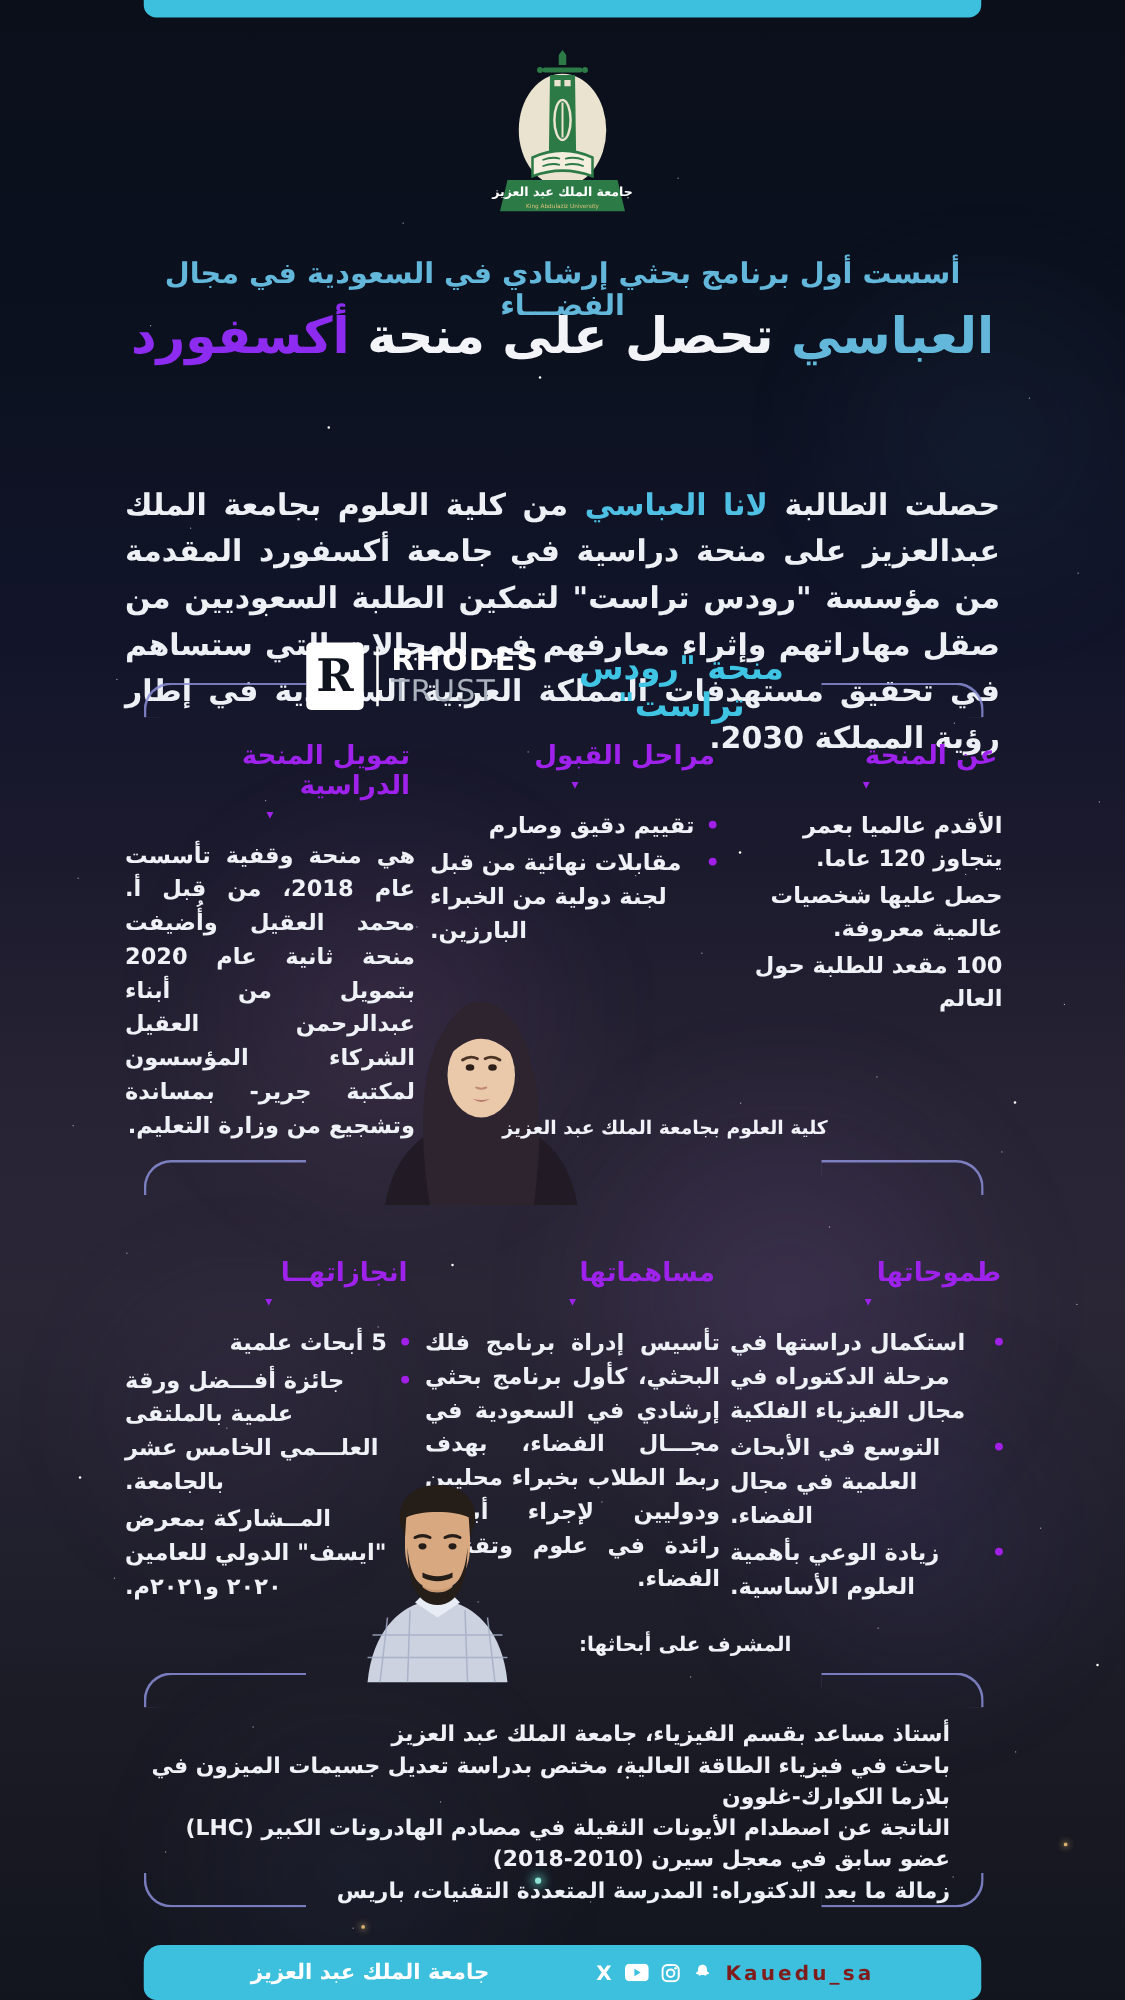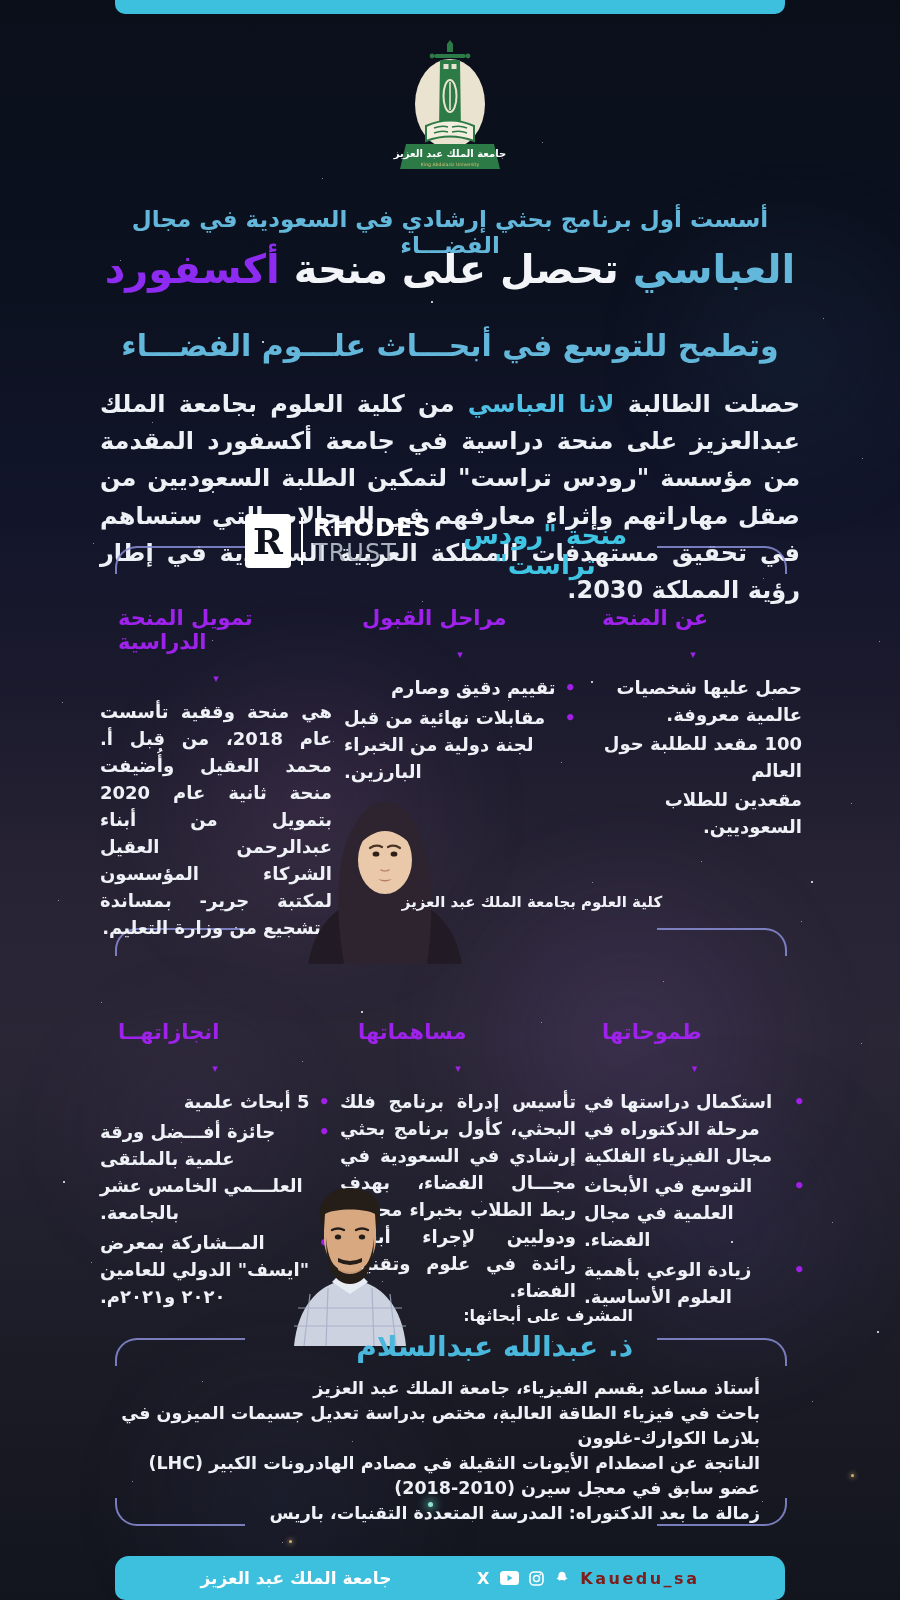--- a/index.html
+++ b/index.html
@@ -53,21 +53,21 @@
   .r-box{width:46px;height:54px;background:#ffffff;border-radius:4px;display:flex;align-items:center;justify-content:center;
     color:#10141f;font-size:36px;font-weight:bold;font-family:"DejaVu Serif",serif;}
   .r-div{width:2px;height:48px;background:#ffffff;}
   .r-names{display:flex;flex-direction:column;line-height:1.05;}
   .r-n1{color:#ffffff;font-size:24px;font-weight:bold;letter-spacing:1px;text-align:center;}
   .r-n2{color:#aab2bd;font-size:24px;letter-spacing:1px;}
   .rhodes-title{position:absolute;left:420px;top:520px;width:250px;text-align:center;direction:rtl;
     color:#3fc4e4;font-size:26px;font-weight:bold;}
 
   .col{position:absolute;direction:rtl;}
-  .col h3{color:#9e22ec;font-size:21px;font-weight:bold;text-align:left;margin:18px;}
+  .col h3{color:#9e22ec;font-size:21px;font-weight:bold;text-align:right;margin:4px;}
   .chev{display:block;text-align:center;color:#9e22ec;font-size:11px;margin-top:5px;}
   .col-par{margin:13px 0 0;color:#eef1f6;font-size:18px;line-height:1.5;text-align:justify;font-weight:bold;}
   .col-lines p{margin:0 0 2px;color:#eef1f6;font-size:18px;line-height:1.5;text-align:right;font-weight:bold;}
   ul.blt{list-style:none;margin:13px 0 0;padding:0;}
   ul.blt li{display:flex;gap:9px;margin-bottom:3px;}
   ul.blt .dot{color:#a21fe8;font-size:18px;line-height:1.5;flex:0 0 auto;font-weight:bold;}
   ul.blt .txt{color:#eef1f6;font-size:18px;line-height:1.5;text-align:left;font-weight:bold;}
   .c-funding{left:100px;top:588px;width:232px;}
   .c-stages{left:344px;top:588px;width:232px;}
   .c-about{left:584px;top:588px;width:218px;}
@@ -131,21 +131,20 @@
       <path d="M36 86 Q60 75 84 86 L84 101 Q60 92 36 101 Z" fill="#f3eedd" stroke="#2c7a45" stroke-width="2"></path>
       <path d="M44 88 Q52 85 58 87 M62 87 Q70 85 77 88 M44 93 Q52 90 58 92 M62 92 Q70 90 77 93" fill="none" stroke="#2c7a45" stroke-width="1.4"></path>
       <path d="M16 104 L104 104 L110 129 L10 129 Z" fill="#2c7a45"></path>
       <text x="60" y="117" text-anchor="middle" font-size="10" font-weight="bold" fill="#ffffff">جامعة الملك عبد العزيز</text>
       <text x="60" y="126" text-anchor="middle" font-size="4.6" fill="#d9c27a">King Abdulaziz University</text>
     </svg>
   </div>
 
   <div class="tagline">أسست أول برنامج بحثي إرشادي في السعودية في مجال الفضـــاء</div>
   <h1 class="main-title"><span class="t-cyan">العباسي</span> <span>تحصل على منحة</span> <span class="t-purple">أكسفورد</span></h1>
-  <div class="sub-title">وتطمح للتوسع في أبحـــاث علـــوم الفضـــاء</div>
 
   <p class="intro"><span>حصلت الطالبة</span> <span class="hl">لانا العباسي</span> <span>من كلية العلوم بجامعة الملك عبدالعزيز على منحة دراسية في جامعة أكسفورد المقدمة من مؤسسة "رودس تراست" لتمكين الطلبة السعوديين من صقل مهاراتهم وإثراء معارفهم في المجالات التي ستساهم في تحقيق مستهدفات المملكة العربية السعودية في إطار رؤية المملكة 2030.</span></p>
 
   <div class="br br-ol" style="left:115px;top:546px;"></div>
   <div class="br br-or" style="left:657px;top:546px;"></div>
   <div class="br br-ol" style="left:115px;top:928px;"></div>
   <div class="br br-or" style="left:657px;top:928px;"></div>
   <div class="br br-ol" style="left:115px;top:1338px;"></div>
   <div class="br br-or" style="left:657px;top:1338px;"></div>
   <div class="br br-cl" style="left:115px;top:1498px;"></div>
@@ -158,23 +157,23 @@
       <span class="r-n1">RHODES</span>
       <span class="r-n2">TRUST</span>
     </div>
   </div>
   <div class="rhodes-title">منحة "رودس تراست"</div>
 
   <div class="col c-about">
     <h3>عن المنحة</h3>
     <span class="chev">▾</span>
     <div class="col-lines" style="margin-top:13px;">
+      <p>الأقدم عالميا بعمر يتجاوز 120 عاما.</p>
       <p>حصل عليها شخصيات عالمية معروفة.</p>
       <p>100 مقعد للطلبة حول العالم</p>
-      <p>مقعدين للطلاب السعوديين.</p>
     </div>
   </div>
 
   <div class="col c-stages">
     <h3>مراحل القبول</h3>
     <span class="chev">▾</span>
     <ul class="blt">
       <li>
           <span class="dot">•</span>
           <span class="txt">تقييم دقيق وصارم</span>
@@ -275,21 +274,20 @@
       <path d="M44 36 C42 14 58 6 74 6 C90 6 106 14 104 36 L100 48 L99 32 C90 26 58 26 49 32 L48 48 Z" fill="#241d18"></path>
       <path d="M56 48 Q62 45 68 48" fill="none" stroke="#241d18" stroke-width="2.4" stroke-linecap="round"></path>
       <path d="M80 48 Q86 45 92 48" fill="none" stroke="#241d18" stroke-width="2.4" stroke-linecap="round"></path>
       <ellipse cx="62" cy="55" rx="3.2" ry="2.5" fill="#241d18"></ellipse>
       <ellipse cx="86" cy="55" rx="3.2" ry="2.5" fill="#241d18"></ellipse>
     </svg>
   </div>
 
   <div class="sup-head">
     <div class="sup-label">المشرف على أبحاثها:</div>
-    <div class="sup-name">ذ. عبدالله عبدالسلام</div>
   </div>
   <div class="sup-bio">
     <p>أستاذ مساعد بقسم الفيزياء، جامعة الملك عبد العزيز</p>
     <p>باحث في فيزياء الطاقة العالية، مختص بدراسة تعديل جسيمات الميزون في بلازما الكوارك-غلوون</p>
     <p>الناتجة عن اصطدام الأيونات الثقيلة في مصادم الهادرونات الكبير (LHC)</p>
     <p>عضو سابق في معجل سيرن (2010-2018)</p>
     <p>زمالة ما بعد الدكتوراه: المدرسة المتعددة التقنيات، باريس</p>
   </div>
 
   <div class="footer">

